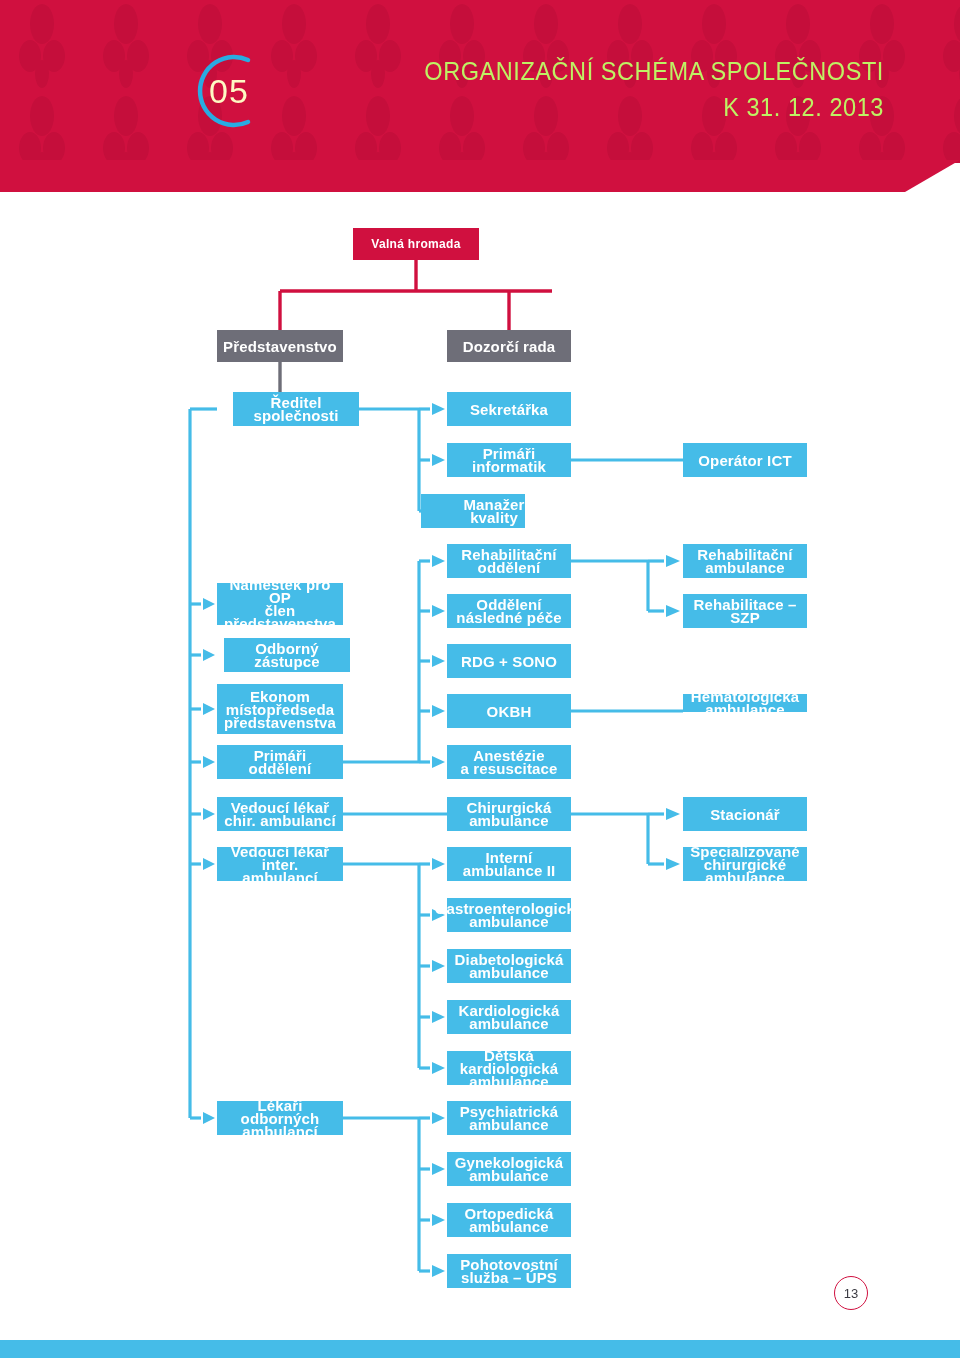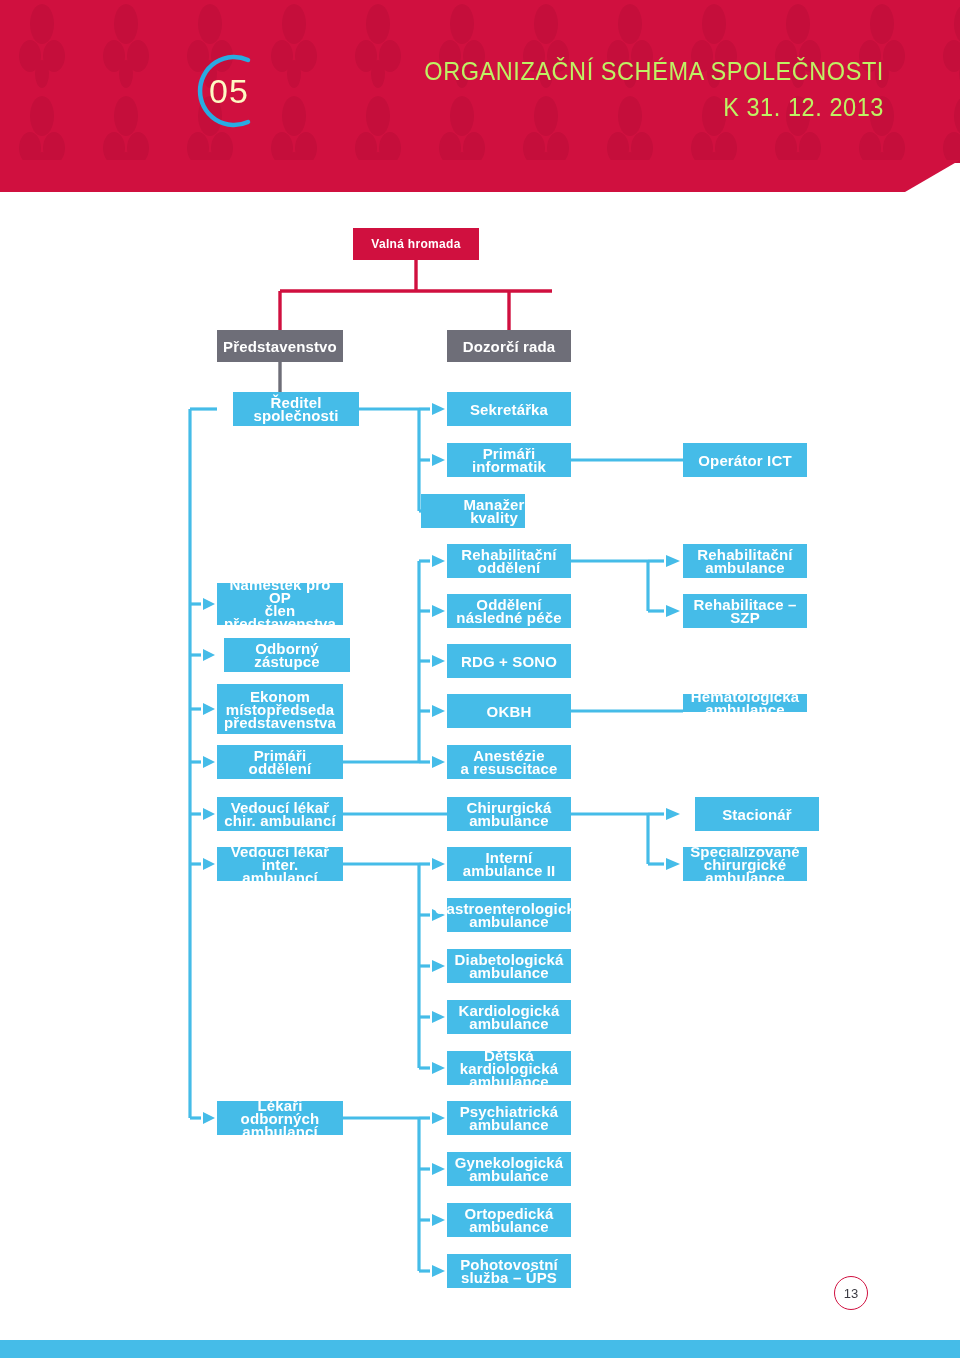--- a/index.html
+++ b/index.html
@@ -245,21 +245,21 @@
         <div class="node blue" style="left: 683px; top: 431px; width: 124px; height: 34px;">Rehabilitace – SZP</div>
         <div class="node blue" style="left: 224px; top: 475px; width: 126px; height: 34px;">Odborný zástupce</div>
         <div class="node blue" style="left: 447px; top: 481px; width: 124px; height: 34px;">RDG + SONO</div>
         <div class="node blue" style="left: 217px; top: 521px; width: 126px; height: 50px;">Ekonom<br>místopředseda<br>představenstva</div>
         <div class="node blue" style="left: 447px; top: 531px; width: 124px; height: 34px;">OKBH</div>
         <div class="node blue" style="left: 683px; top: 531px; width: 124px; height: 18px;">Hematologická<br>ambulance</div>
         <div class="node blue" style="left: 217px; top: 582px; width: 126px; height: 34px;">Primáři oddělení</div>
         <div class="node blue" style="left: 447px; top: 582px; width: 124px; height: 34px;">Anestézie<br>a resuscitace</div>
         <div class="node blue" style="left: 217px; top: 634px; width: 126px; height: 34px;">Vedoucí lékař<br>chir. ambulancí</div>
         <div class="node blue" style="left: 447px; top: 634px; width: 124px; height: 34px;">Chirurgická<br>ambulance</div>
-        <div class="node blue" style="left: 683px; top: 634px; width: 124px; height: 34px; margin-left: 12px;">Stacionář</div>
+        <div class="node blue" style="left: 683px; top: 634px; width: 124px; height: 34px;">Stacionář</div>
         <div class="node blue" style="left: 217px; top: 684px; width: 126px; height: 34px;">Vedoucí lékař<br>inter. ambulancí</div>
         <div class="node blue" style="left: 447px; top: 684px; width: 124px; height: 34px;">Interní ambulance II</div>
         <div class="node blue" style="left: 683px; top: 684px; width: 124px; height: 34px;">Specializované<br>chirurgické ambulance</div>
         <div class="node blue" style="left: 447px; top: 735px; width: 124px; height: 34px;">Gastroenterologická<br>ambulance</div>
         <div class="node blue" style="left: 447px; top: 786px; width: 124px; height: 34px;">Diabetologická<br>ambulance</div>
         <div class="node blue" style="left: 447px; top: 837px; width: 124px; height: 34px;">Kardiologická<br>ambulance</div>
         <div class="node blue" style="left: 447px; top: 888px; width: 124px; height: 34px;">Dětská kardiologická<br>ambulance</div>
         <div class="node blue" style="left: 217px; top: 938px; width: 126px; height: 34px;">Lékaři odborných<br>ambulancí</div>
         <div class="node blue" style="left: 447px; top: 938px; width: 124px; height: 34px;">Psychiatrická<br>ambulance</div>
         <div class="node blue" style="left: 447px; top: 989px; width: 124px; height: 34px;">Gynekologická<br>ambulance</div>

